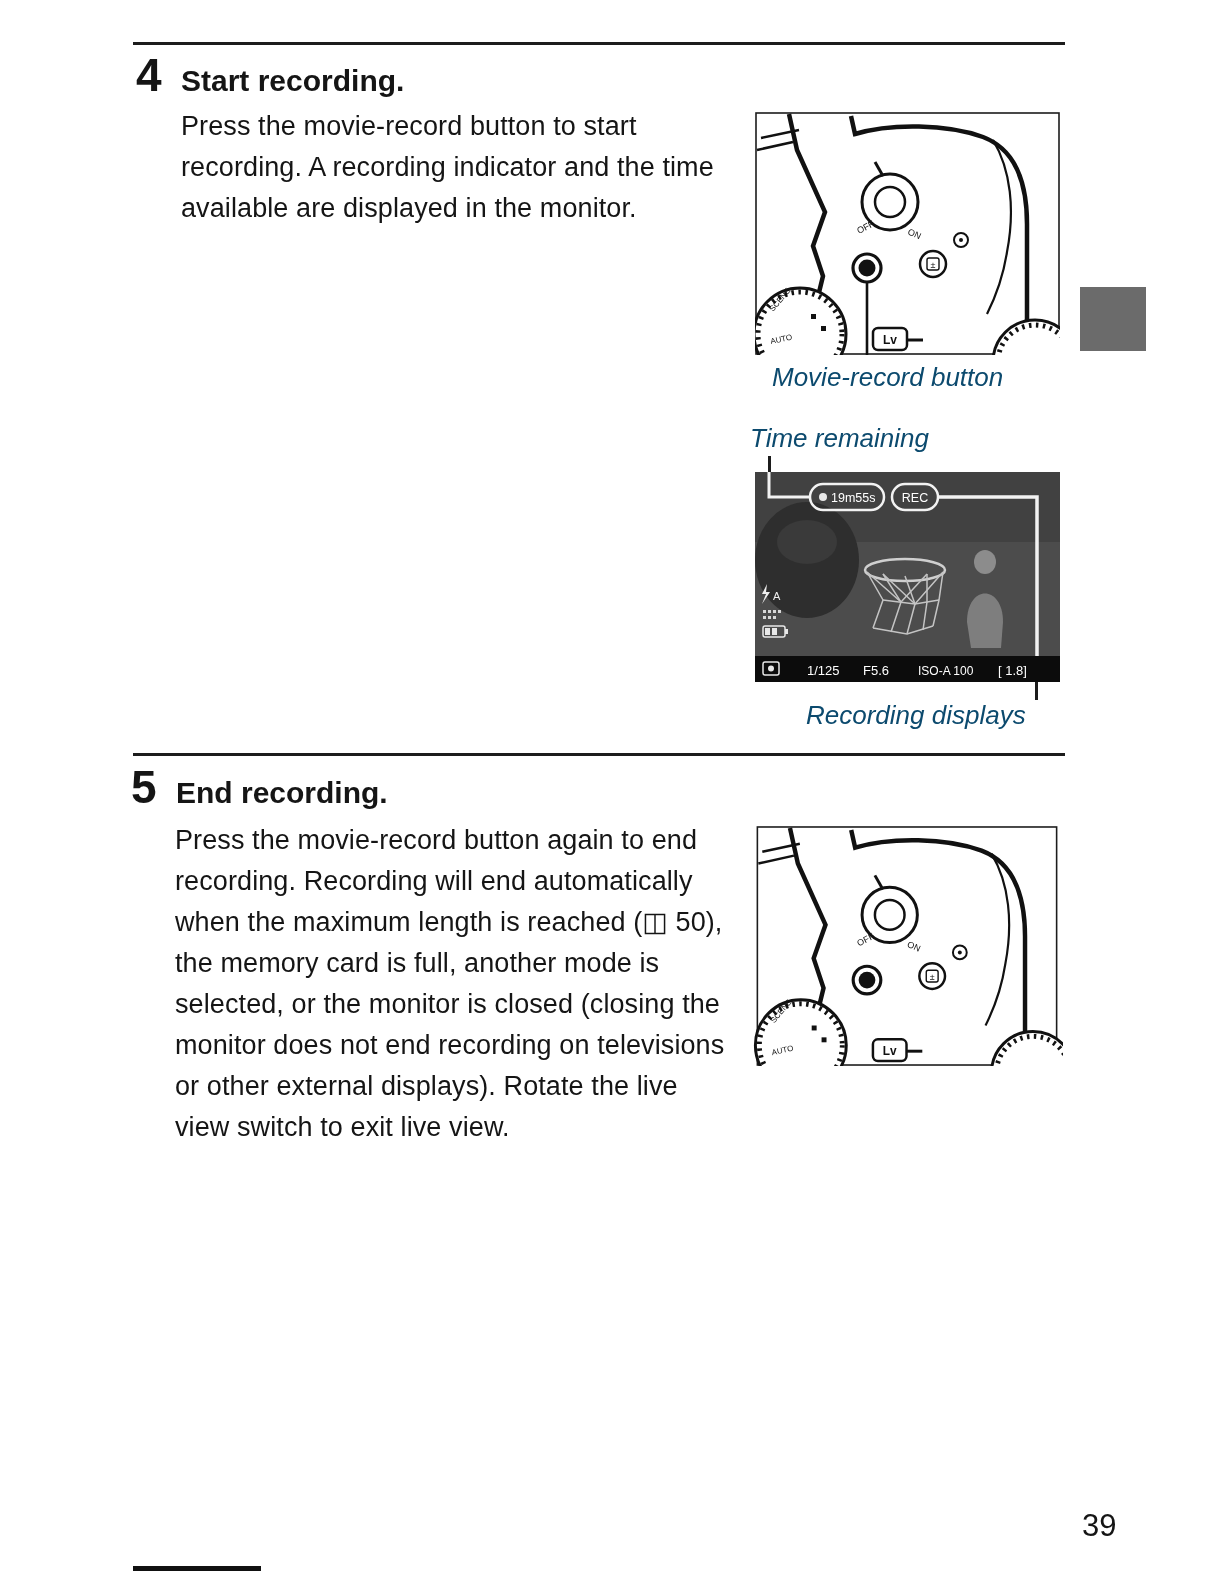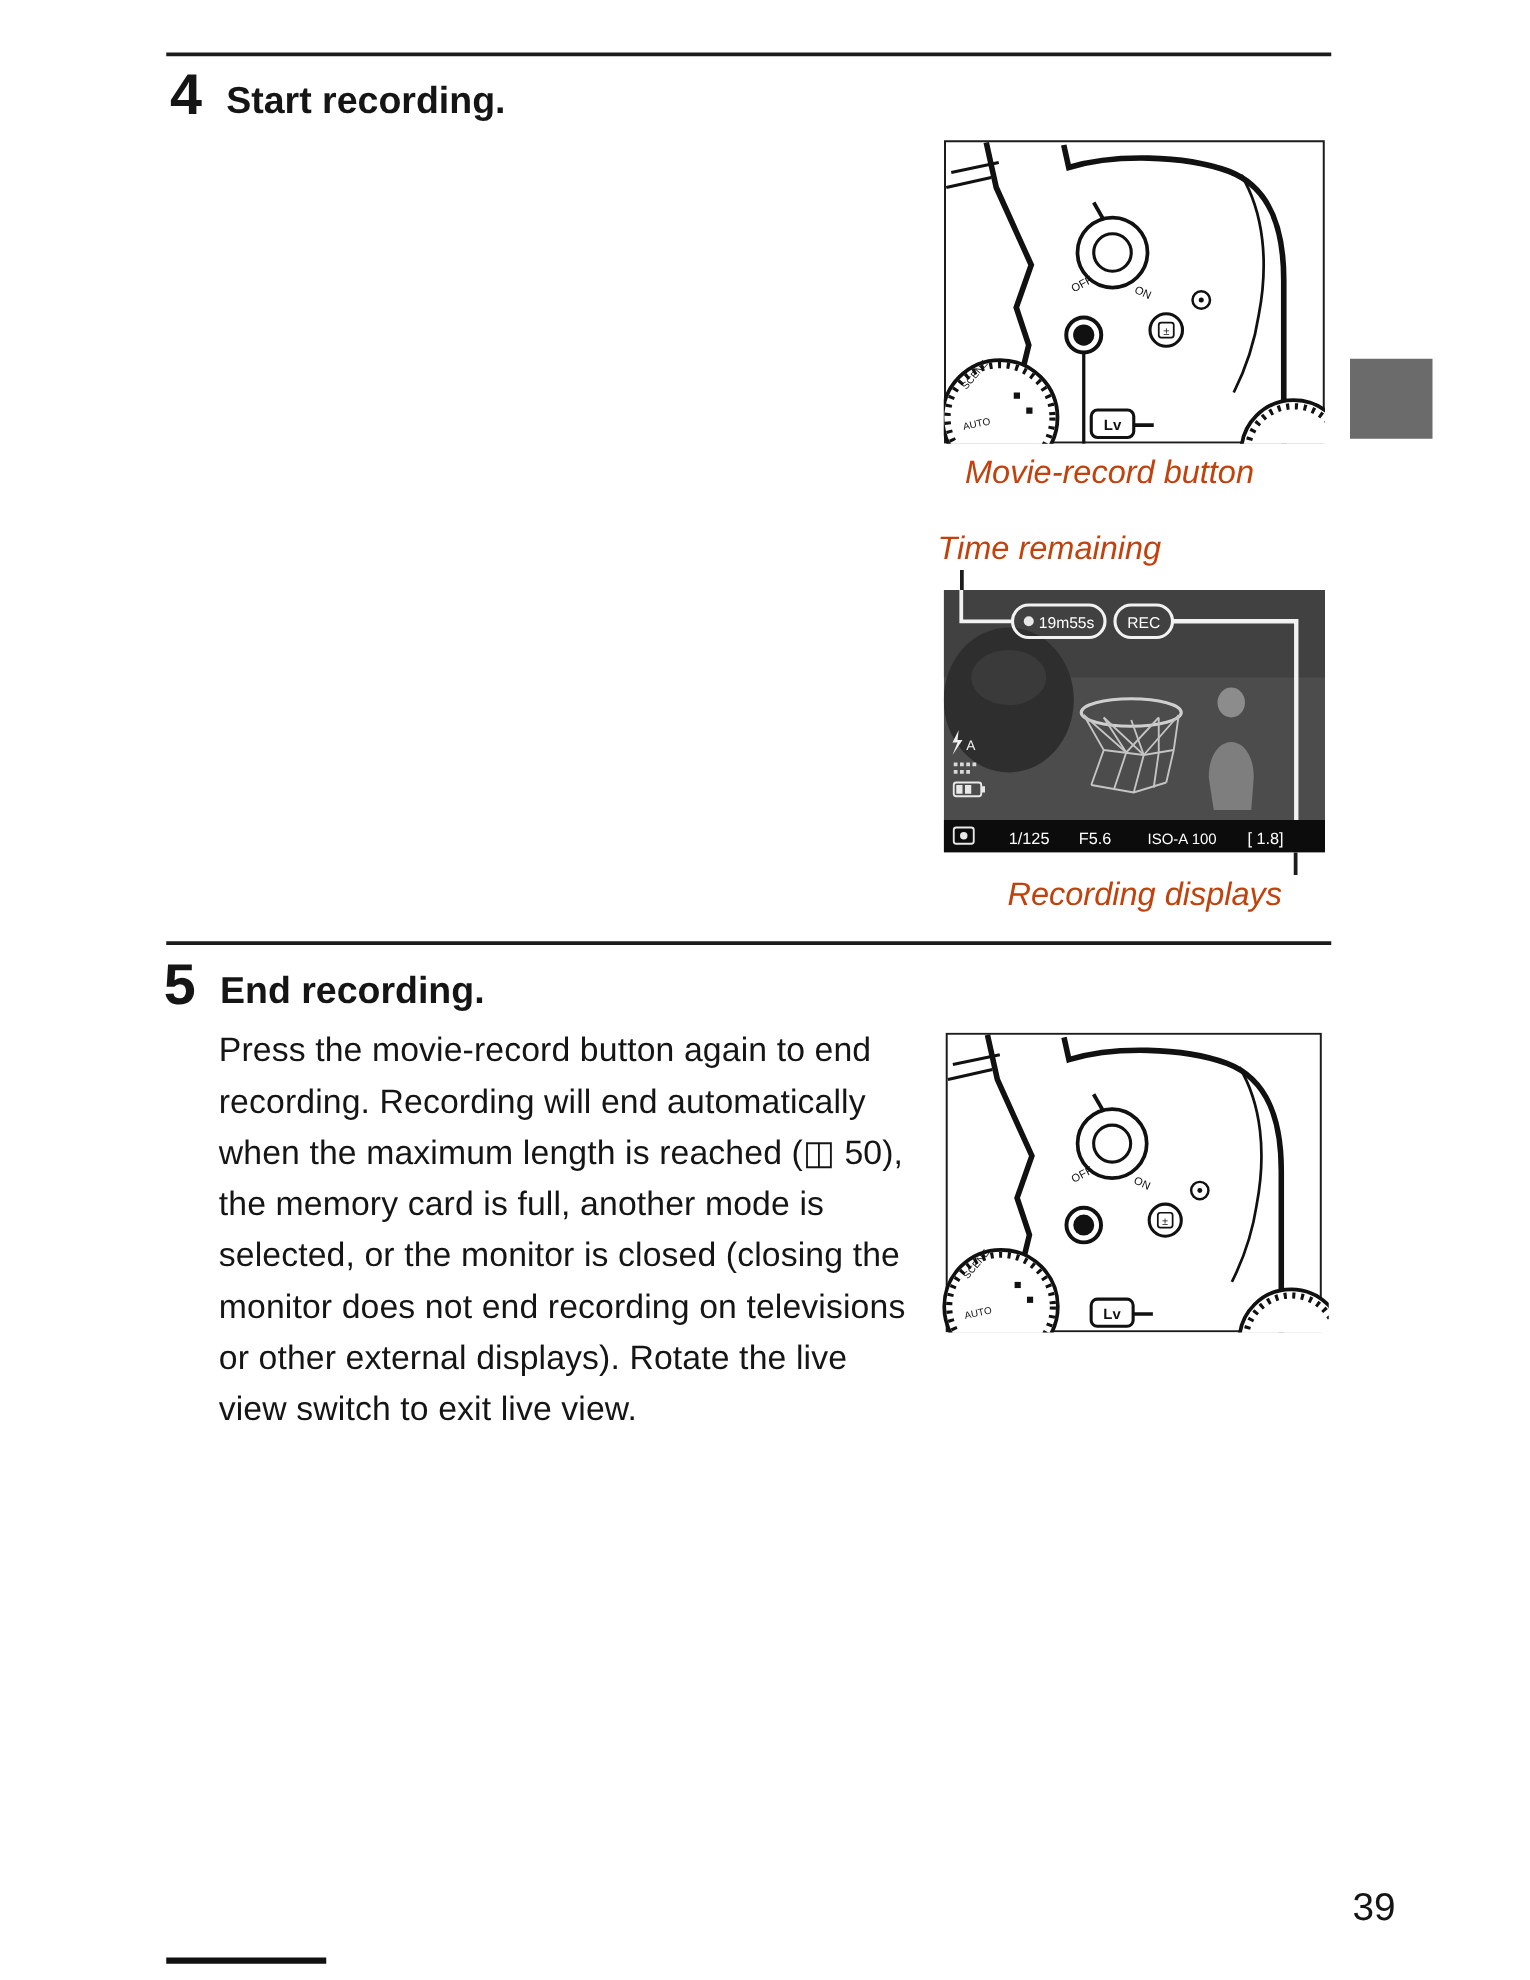--- a/index.html
+++ b/index.html
@@ -8,39 +8,40 @@
     width:1224px;height:1584px;
     background:#ffffff;
     font-family:"Liberation Sans", sans-serif;
     color:#151515;
     overflow:hidden;
   }
   .hrule{position:absolute;background:#1c1c1c;height:3px;}
   .step-num{position:absolute;font-size:46px;font-weight:bold;line-height:1;}
   .step-title{position:absolute;font-size:30px;font-weight:bold;line-height:1.1;}
   .body-text{position:absolute;font-size:27px;line-height:1.52;letter-spacing:.1px;}
-  .caption{position:absolute;font-size:26px;font-style:italic;color:#c2410c;}
+  .caption{position:absolute;font-size:26px;font-style:italic;color:#0c4a6e;}
   .callout-v{position:absolute;width:3px;background:#1c1c1c;}
   .img-frame{position:absolute;}
   .img-frame svg{display:block;}
   .gray-tab{position:absolute;left:1080px;top:287px;width:66px;height:64px;background:#6b6b6b;}
   .page-num{position:absolute;left:1082px;top:1508px;font-size:31px;}
   .footer-bar{position:absolute;left:133px;top:1566px;width:128px;height:5px;background:#111;}
   .float-img{float:right;width:312px;height:240px;margin:6px 0 10px 14px;}
   .step5-body{position:absolute;left:175px;top:820px;width:888px;font-size:27px;line-height:1.52;letter-spacing:.1px;}
 </style>
 </head>
 <body>
 
 <div class="page">
 
   <div class="hrule" style="left:133px;top:42px;width:932px;"></div>
 
   <div class="step-num" style="left:136px;top:52px;">4</div>
   <div class="step-title" style="left:181px;top:64px;text-align:center;">Start recording.</div>
+  <div class="body-text" style="left:181px;top:106px;width:560px;">Press the movie-record button to start recording.  A recording indicator and the time available are displayed in the monitor.</div>
 
   <div class="img-frame" style="left:755px;top:112px;width:305px;height:243px;">
     <svg viewBox="0 0 305 243" width="305" height="243">
       <rect x="1" y="1" width="303" height="241" fill="#ffffff" stroke="#1c1c1c" stroke-width="1.6"></rect>
 
       <path d="M 6 26 L 44 18" fill="none" stroke="#111" stroke-width="2.5"></path>
       <path d="M 2 38 L 38 30" fill="none" stroke="#111" stroke-width="2.5"></path>
       <path d="M 34 2 L 42 38 L 70 100 L 58 134 L 68 164 L 58 205" fill="none" stroke="#111" stroke-width="4.5"></path>
 
       <path d="M 96 4 L 100 22 C 136 11 192 12 228 25 C 262 38 272 72 272 112 L 272 243" fill="none" stroke="#111" stroke-width="4.5"></path>

